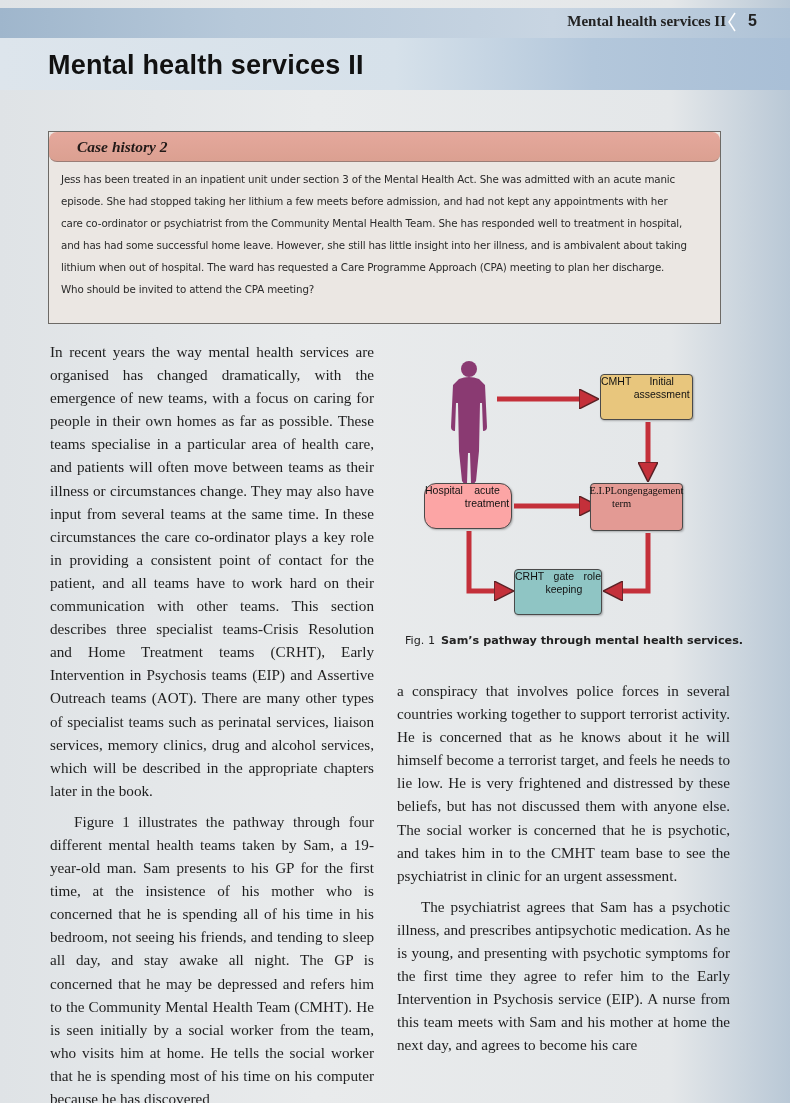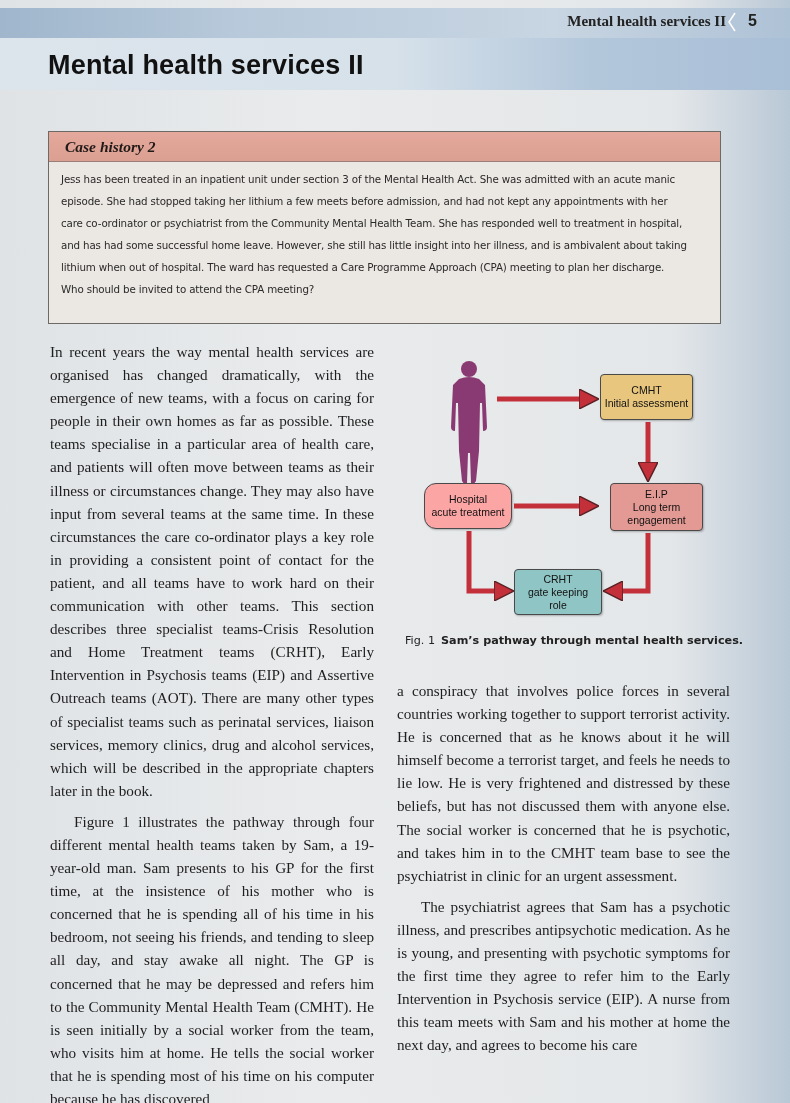--- a/index.html
+++ b/index.html
@@ -34,22 +34,22 @@
     font-family: "Liberation Sans", sans-serif; font-weight: bold; font-size: 27px; color: #111;
     letter-spacing: 0.2px;
   }
   .case-box {
     position: absolute; left: 48px; top: 131px; width: 673px; height: 193px;
     border: 1px solid #6d6a66; background: #ebe7e3;
   }
   .case-header {
     height: 30px; background: linear-gradient(180deg, #e5a89c 0%, #dba091 100%);
     border-bottom: 1px solid #9a7d76;
-    padding: 6px 0 0 16px;
-    font-family: "Liberation Serif", serif; font-style: italic; font-weight: bold; font-size: 15.5px; color: #221a18;
+    padding: 6px 0 0 28px;
+    font-family: "Liberation Serif", serif; font-style: italic; font-weight: bold; font-size: 15.5px; color: #221a18; border-radius: 8px;
   }
   .case-body {
     padding: 6px 10px 0 12px;
     font-family: "DejaVu Sans", "Liberation Sans", sans-serif; font-size: 10.3px; line-height: 22px; color: #2a2a2a;
     letter-spacing: -0.15px;
   }
   .case-q { margin-top: 2px; line-height: 19px; }
   .col {
     position: absolute; font-family: "Liberation Serif", serif; font-size: 15.2px; line-height: 23.1px;
     color: #1e1e1e; text-align: justify;
@@ -57,26 +57,26 @@
   .col-left { left: 50px; top: 340px; width: 324px; }
   .col-right { left: 397px; top: 679px; width: 333px; }
   .col p { margin: 0; }
   .col p.indent { text-indent: 24px; }
   .col p + p { margin-top: 0; }
   .figure { position: absolute; left: 405px; top: 355px; width: 330px; height: 300px; }
   .figure svg { position: absolute; left: 0; top: 0; }
   .node {
     position: absolute; border: 1.5px solid #4a4a4a; border-radius: 4px;
     font-family: "Liberation Sans", sans-serif; font-size: 10.5px; line-height: 13px;
-    text-align: center; color: #111; display: flex; flex-direction: column; justify-content: center;
+    text-align: center; color: #111; display: flex; flex-direction: row; justify-content: center;
     box-shadow: 1px 1px 2px rgba(0,0,0,0.25);
   }
   .node-cmht { left: 195px; top: 19px; width: 93px; height: 46px; background: #e8c67d; }
   .node-hospital { left: 19px; top: 128px; width: 88px; height: 46px; background: #8fb2d5; }
-  .node-eip { left: 205px; top: 128px; width: 93px; height: 48px; background: #e39a94; }
+  .node-eip { left: 185px; top: 128px; width: 93px; height: 48px; background: #e39a94; font-family: Liberation Serif, serif; }
   .node-crht { left: 109px; top: 214px; width: 88px; height: 46px; background: #8fc5c4; }
   .fig-caption {
     position: absolute; left: 405px; top: 634px; white-space: nowrap;
     font-family: "DejaVu Sans", sans-serif; font-size: 11.2px; color: #222;
   }
   .fig-caption .fig-num { font-weight: normal; margin-right: 6px; }
   .fig-caption .fig-text { font-weight: bold; }
 </style>
 </head>
 <body>

